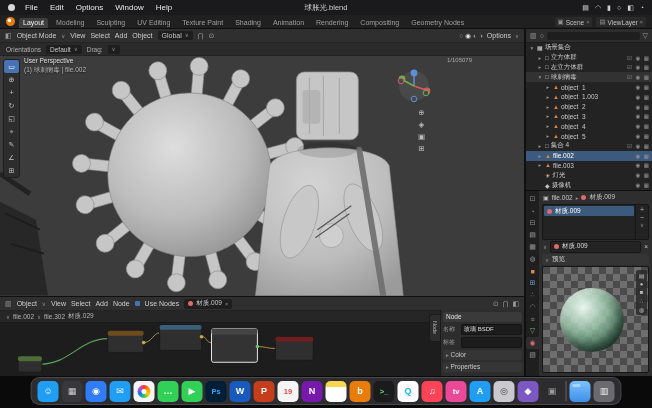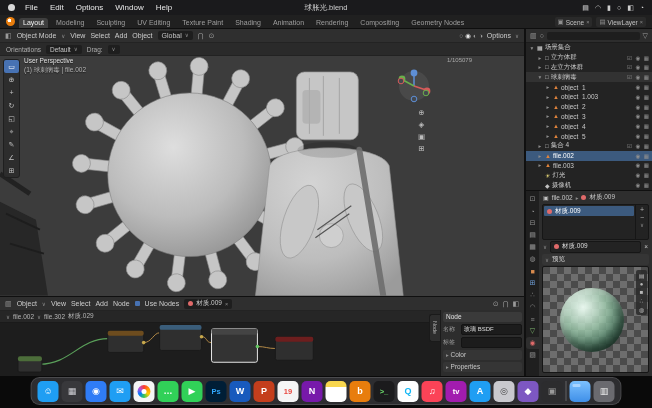--- a/index.html
+++ b/index.html
@@ -607,21 +607,21 @@
     <div class="dk small" style="background: rgb(0, 30, 54); color: rgb(49, 168, 255);">Ps</div>
     <div class="dk" style="background: rgb(24, 90, 189); color: rgb(255, 255, 255);">W</div>
     <div class="dk" style="background: rgb(196, 62, 28); color: rgb(255, 255, 255);">P</div>
     <div class="dk small" style="background: rgb(245, 245, 245); color: rgb(232, 72, 63);">19</div>
     <div class="dk" style="background: rgb(119, 25, 170); color: rgb(255, 255, 255);">N</div>
     <div class="dk" style="background: linear-gradient(rgb(248, 214, 78) 0%, rgb(248, 214, 78) 30%, rgb(255, 255, 255) 30%); color: rgb(51, 51, 51);"></div>
     <div class="dk" style="background: rgb(232, 125, 13); color: rgb(255, 255, 255);">b</div>
     <div class="dk small" style="background: rgb(27, 27, 29); color: rgb(111, 226, 111);">&gt;_</div>
     <div class="dk" style="background: rgb(255, 255, 255); color: rgb(18, 183, 245);">Q</div>
     <div class="dk" style="background: rgb(251, 67, 87); color: rgb(255, 255, 255);">♫</div>
-    <div class="dk small" style="background: #a21caf; color: rgb(255, 255, 255);">tv</div>
+    <div class="dk small" style="background: #ec4899; color: rgb(255, 255, 255);">tv</div>
     <div class="dk" style="background: rgb(31, 158, 243); color: rgb(255, 255, 255);">A</div>
     <div class="dk" style="background: rgb(201, 201, 206); color: rgb(74, 74, 74);">◎</div>
     <div class="dk" style="background: rgb(125, 87, 194); color: rgb(255, 255, 255);">◆</div>
     <div class="dk" style="background: rgb(44, 44, 46); color: rgb(154, 154, 154);">▣</div>
     <div class="ddiv"></div>
     <div class="dk folderic"></div>
     <div class="dk trashic">▥</div>
   </div>
 
 </div>

